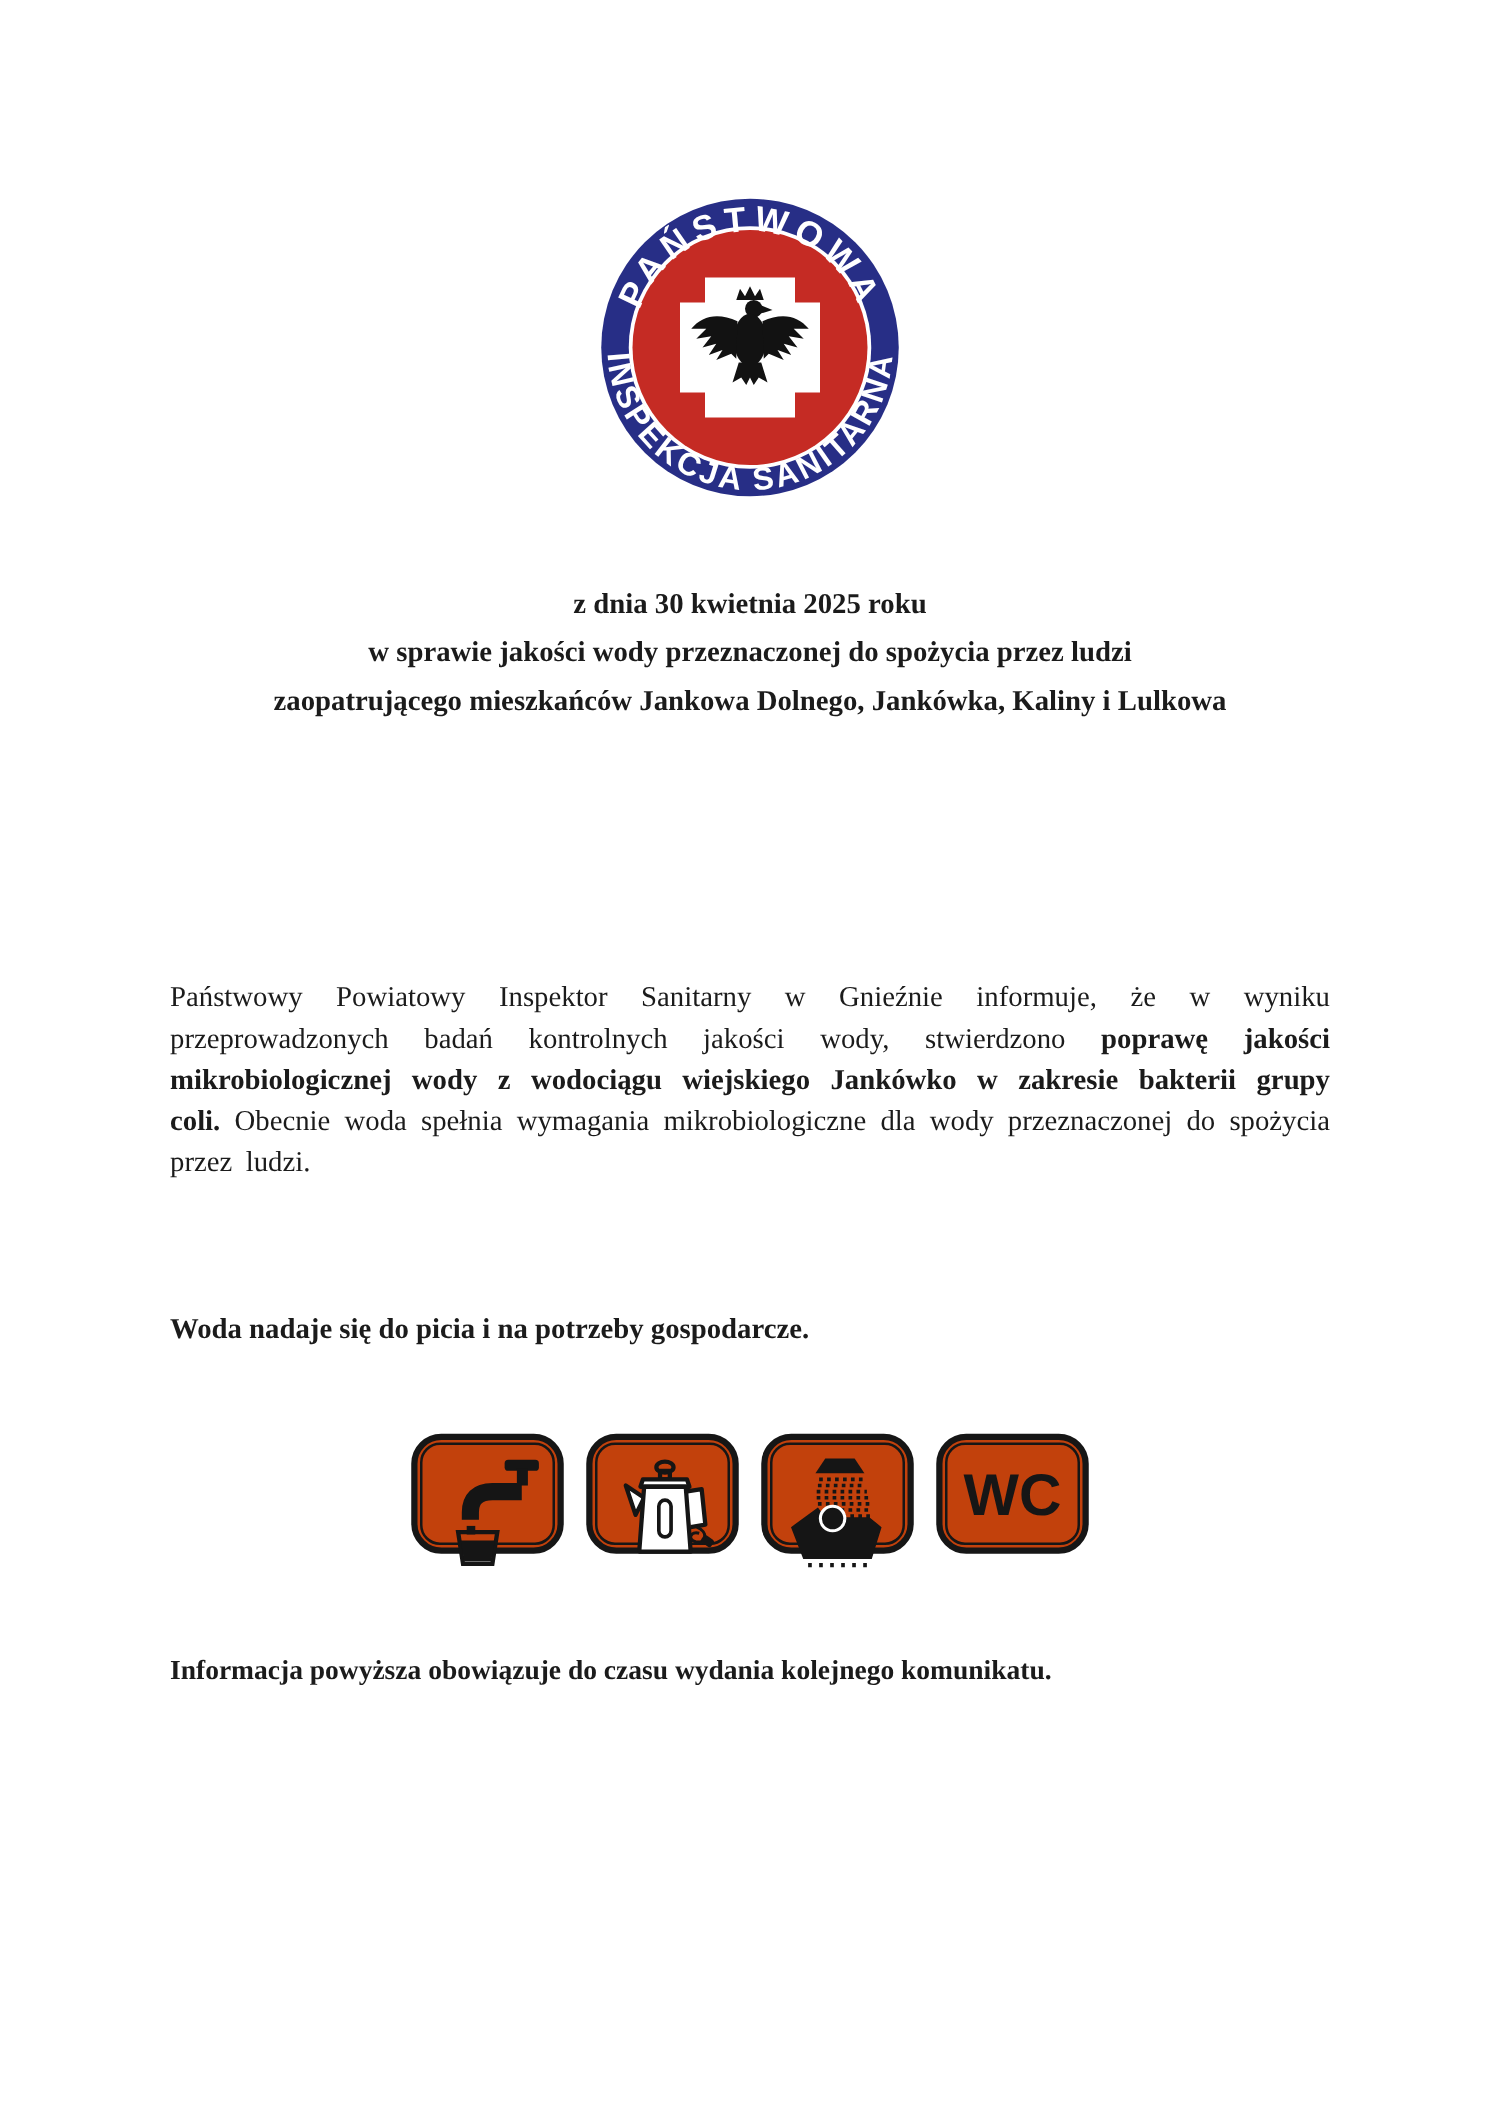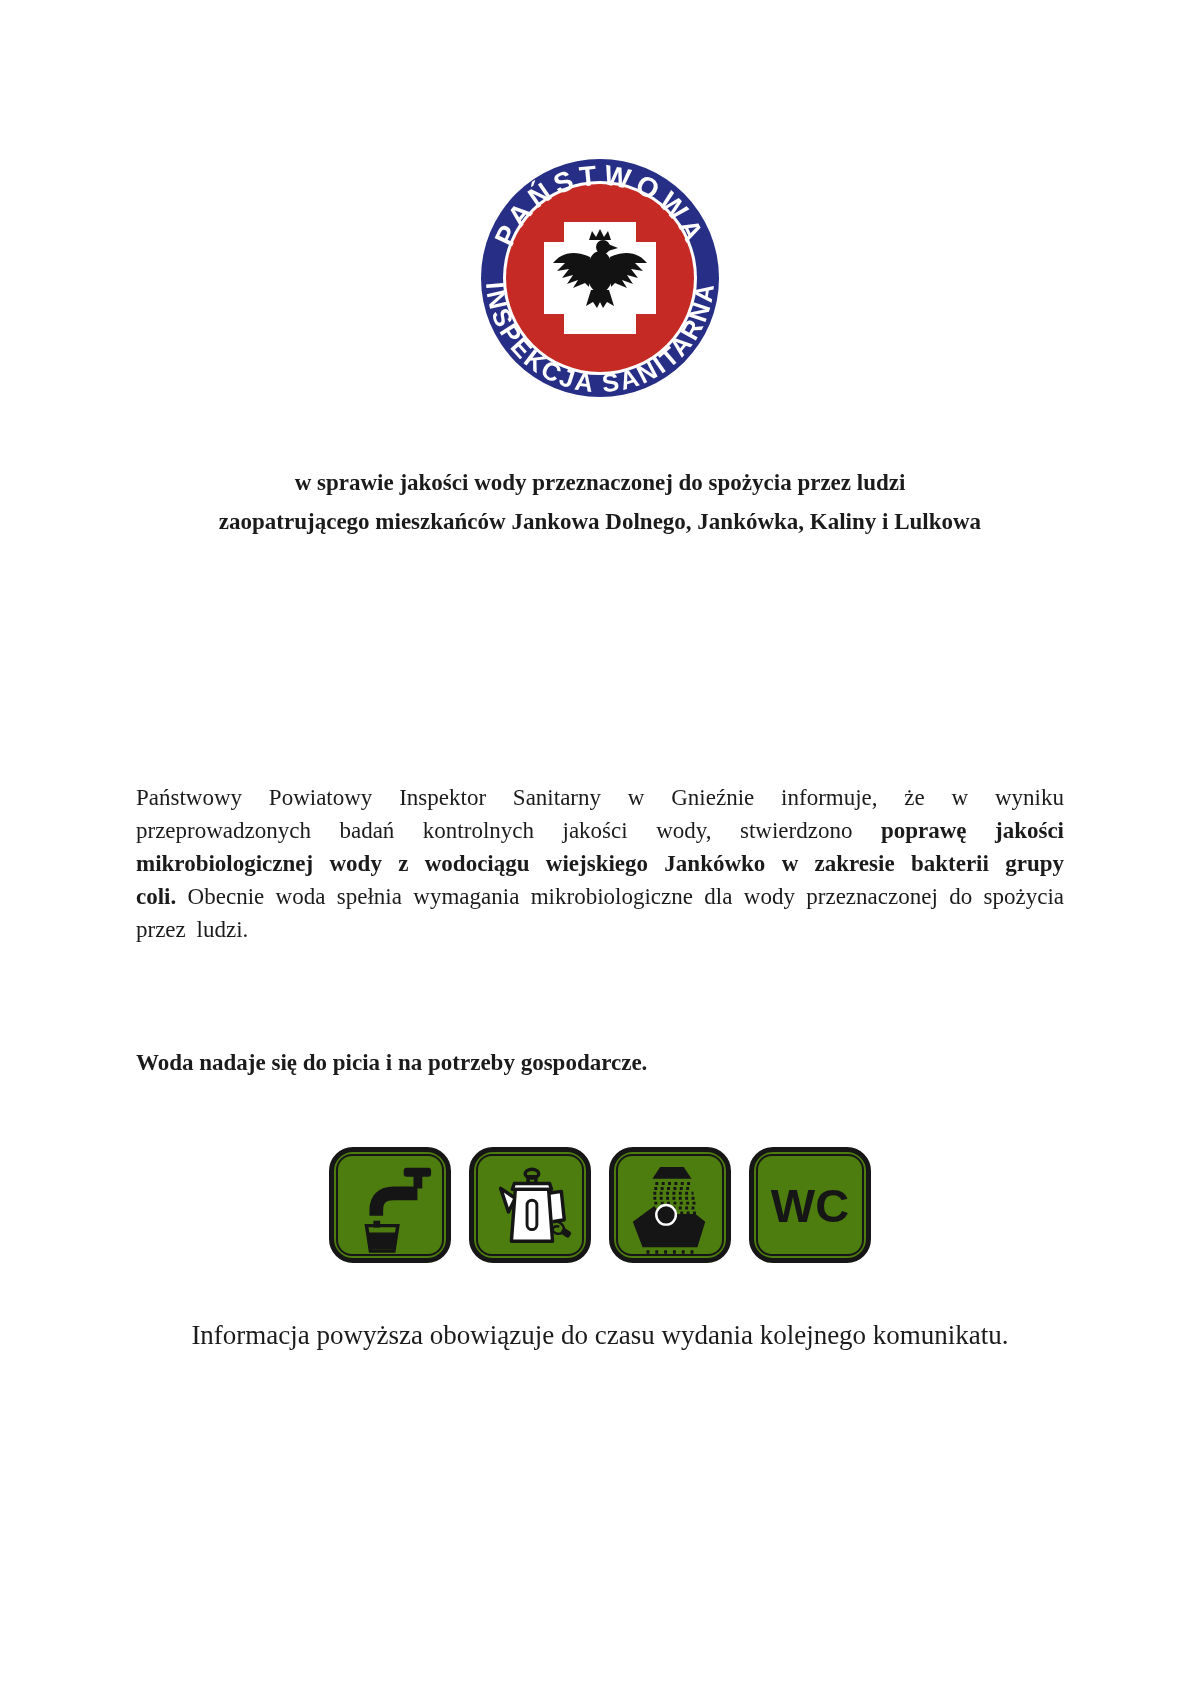--- a/index.html
+++ b/index.html
@@ -58,41 +58,40 @@
     width:928px;
     font-weight:bold;
     font-size:23px;
     line-height:27px;
   }
   .footer-note{
     position:absolute;
     left:136px;
     top:1322px;
     width:928px;
-    text-align:center;
-    font-weight:normal;
-    font-size:27px;
+    font-weight:bold;
+    font-size:22px;
     line-height:27px;
   }
   
   .icons-row{
     position:absolute;
     left:136px;
     top:1147px;
     width:928px;
     display:flex;
     justify-content:center;
     gap:18px;
   }
   .pictogram{
     position:relative;
     width:122px;
-    height:116px;
+    height:96px;
     box-sizing:border-box;
-    background:#4d7c0f;
+    background:#c2410c;
     border:5px solid #161616;
     border-radius:24px;
   }
   .pictogram::before{
     content:"";
     position:absolute;
     inset:2px;
     border:2px solid #161616;
     border-radius:16px;
     pointer-events:none;
@@ -143,20 +142,21 @@
       <text class="arc-text" font-size="28" letter-spacing="5">
         <textPath href="#logo-arc-top" startOffset="50%" text-anchor="middle">PAŃSTWOWA</textPath>
       </text>
       <text class="arc-text" font-size="25.5" letter-spacing="2.5">
         <textPath href="#logo-arc-bottom" startOffset="50%" text-anchor="middle">INSPEKCJA SANITARNA</textPath>
       </text>
     </svg>
   </div>
 
   <div class="header-block">
+    <div class="line">z dnia 30 kwietnia 2025 roku</div>
     <div class="line">w sprawie jakości wody przeznaczonej do spożycia przez ludzi</div>
     <div class="line">zaopatrującego mieszkańców Jankowa Dolnego, Jankówka, Kaliny i Lulkowa</div>
   </div>
 
   <p class="paragraph"><span>Państwowy Powiatowy Inspektor Sanitarny w Gnieźnie informuje, że w wyniku przeprowadzonych badań kontrolnych jakości wody, stwierdzono </span><span class="bold">poprawę jakości mikrobiologicznej wody z wodociągu wiejskiego Jankówko w zakresie bakterii grupy coli.</span><span> Obecnie woda spełnia wymagania mikrobiologiczne dla wody przeznaczonej do spożycia przez ludzi.</span></p>
 
   <div class="statement">Woda nadaje się do picia i na potrzeby gospodarcze.</div>
 
   <div class="icons-row">
 

